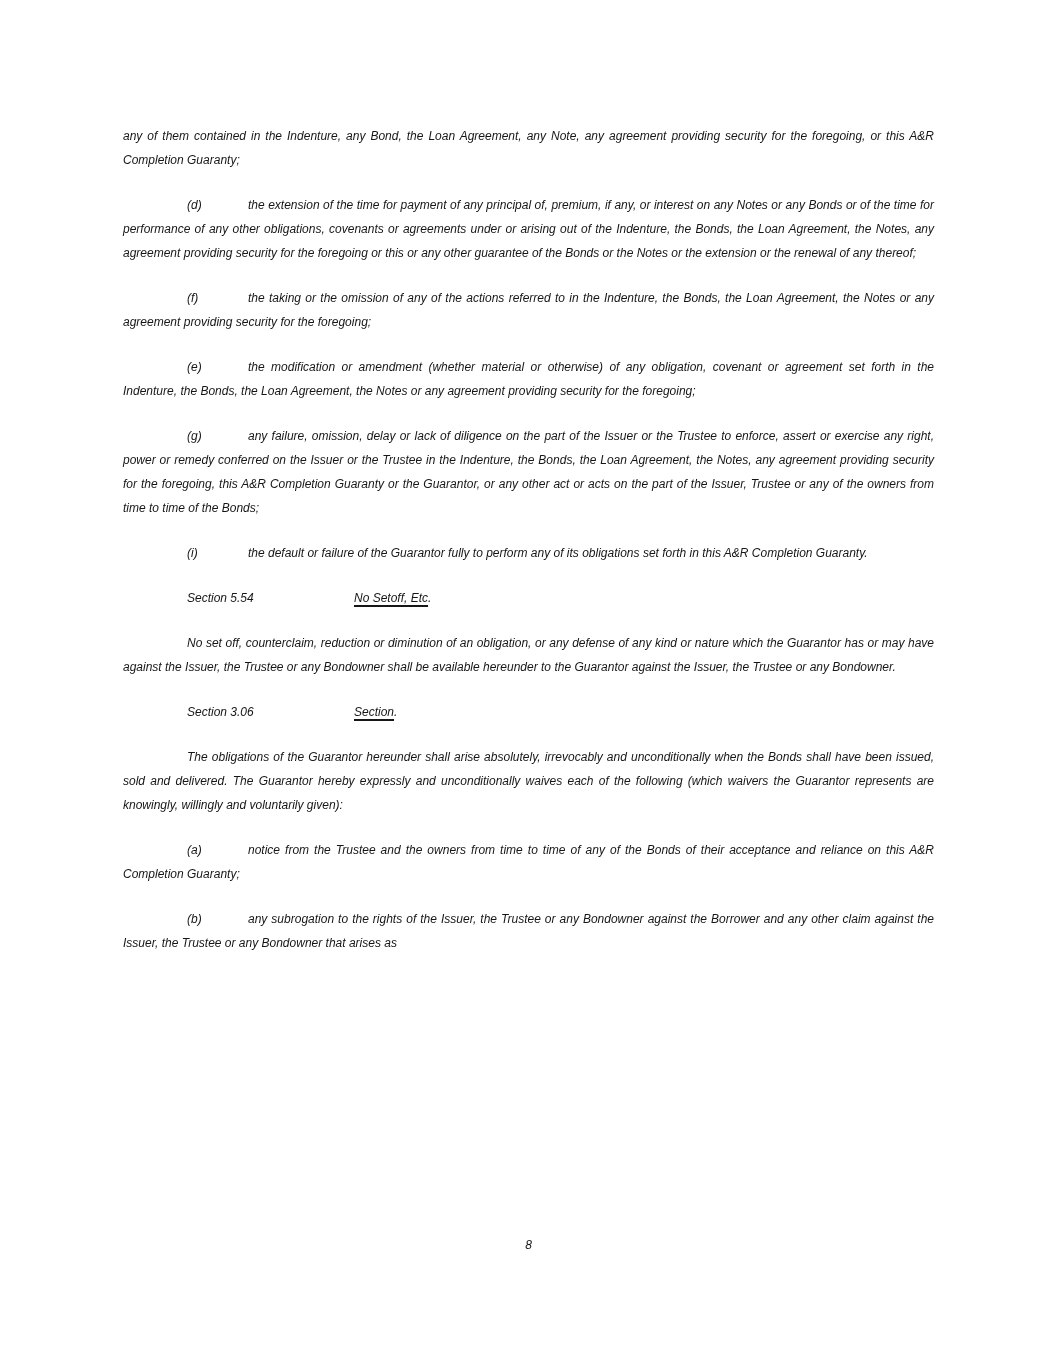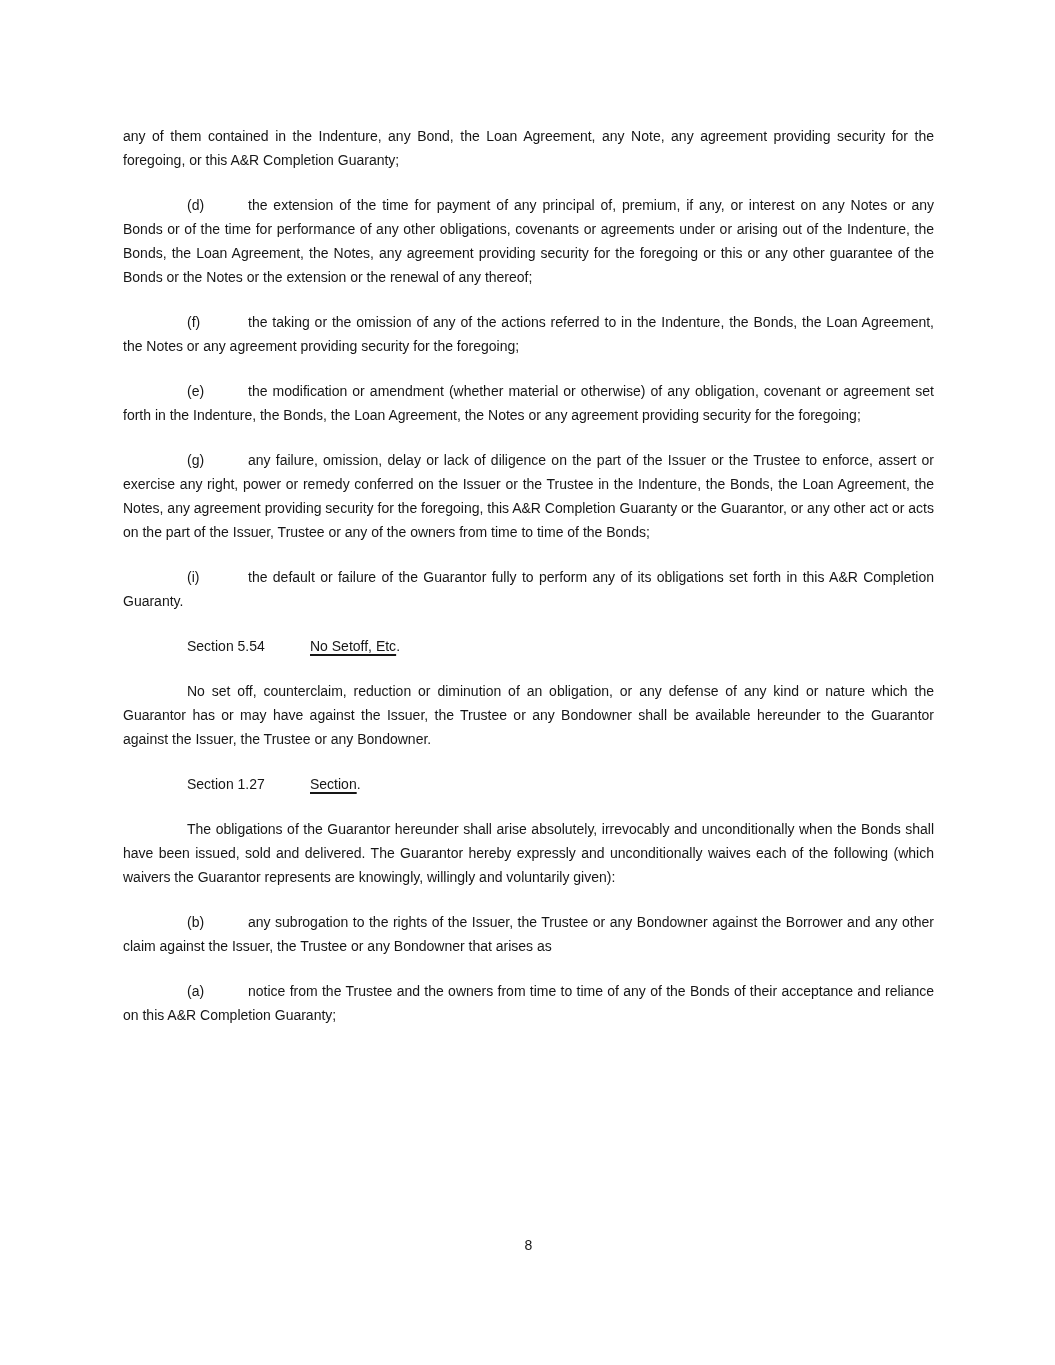--- a/index.html
+++ b/index.html
@@ -4,43 +4,45 @@
 <style>
   html, body { margin: 0; padding: 0; background: #ffffff; }
   .page {
     position: relative;
     width: 1055px;
     height: 1365px;
     box-sizing: border-box;
     background: #ffffff;
     padding: 124px 121px 0 123px;
     font-family: "Liberation Sans", sans-serif;
-    font-size: 14px;
+    font-size: 12px;
     line-height: 24px;
     color: #161616;
     overflow: hidden;
+    font-style: italic;
   }
   .page p { margin: 0 0 21px 0; text-align: justify; }
   .indented { text-indent: 64px; }
   .clause { text-indent: 64px; }
   .clause-label {
     display: inline-block;
     width: 61px;
     text-indent: 0;
   }
   .section-heading { text-indent: 64px; }
   .section-label {
     display: inline-block;
     width: 123px;
     text-indent: 0;
   }
   .utitle {
     text-decoration: underline;
     text-decoration-thickness: 1.6px;
     text-underline-offset: 3px;
+    margin-left: 44px;
   }
   .footer {
     position: absolute;
     left: 123px;
     top: 1233px;
     width: 811px;
     text-align: center;
     text-indent: 0;
   }
 </style>
@@ -59,23 +61,23 @@
 
   <p class="clause"><span class="clause-label">(g)</span><span>any failure, omission, delay or lack of diligence on the part of the Issuer or the Trustee to enforce, assert or exercise any right, power or remedy conferred on the Issuer or the Trustee in the Indenture, the Bonds, the Loan Agreement, the Notes, any agreement providing security for the foregoing, this A&amp;R Completion Guaranty or the Guarantor, or any other act or acts on the part of the Issuer, Trustee or any of the owners from time to time of the Bonds;</span></p>
 
 
   <p class="clause"><span class="clause-label">(i)</span><span>the default or failure of the Guarantor fully to perform any of its obligations set forth in this A&amp;R Completion Guaranty.</span></p>
 
   <p class="section-heading"><span class="section-label">Section 5.54</span><span class="utitle">No Setoff, Etc</span><span>.</span></p>
 
   <p class="indented"><span>No set off, counterclaim, reduction or diminution of an obligation, or any defense of any kind or nature which the Guarantor has or may have against the Issuer, the Trustee or any Bondowner shall be available hereunder to the Guarantor against the Issuer, the Trustee or any Bondowner.</span></p>
 
-  <p class="section-heading"><span class="section-label">Section 1.27</span><span class="utitle">Section</span><span>.</span></p>
+  <p class="section-heading"><span class="section-label">Section 3.06</span><span class="utitle">Section</span><span>.</span></p>
 
   <p class="indented"><span>The obligations of the Guarantor hereunder shall arise absolutely, irrevocably and unconditionally when the Bonds shall have been issued, sold and delivered.  The Guarantor hereby expressly and unconditionally waives each of the following (which waivers the Guarantor represents are knowingly, willingly and voluntarily given):</span></p>
 
+  <p class="clause"><span class="clause-label">(a)</span><span>notice from the Trustee and the owners from time to time of any of the Bonds of their acceptance and reliance on this A&amp;R Completion Guaranty;</span></p>
+
   <p class="clause"><span class="clause-label">(b)</span><span>any subrogation to the rights of the Issuer, the Trustee or any Bondowner against the Borrower and any other claim against the Issuer, the Trustee or any Bondowner that arises as</span></p>
-
-  <p class="clause"><span class="clause-label">(a)</span><span>notice from the Trustee and the owners from time to time of any of the Bonds of their acceptance and reliance on this A&amp;R Completion Guaranty;</span></p>
 
   <div class="footer">8</div>
 
 </div>
 
 </body></html>

